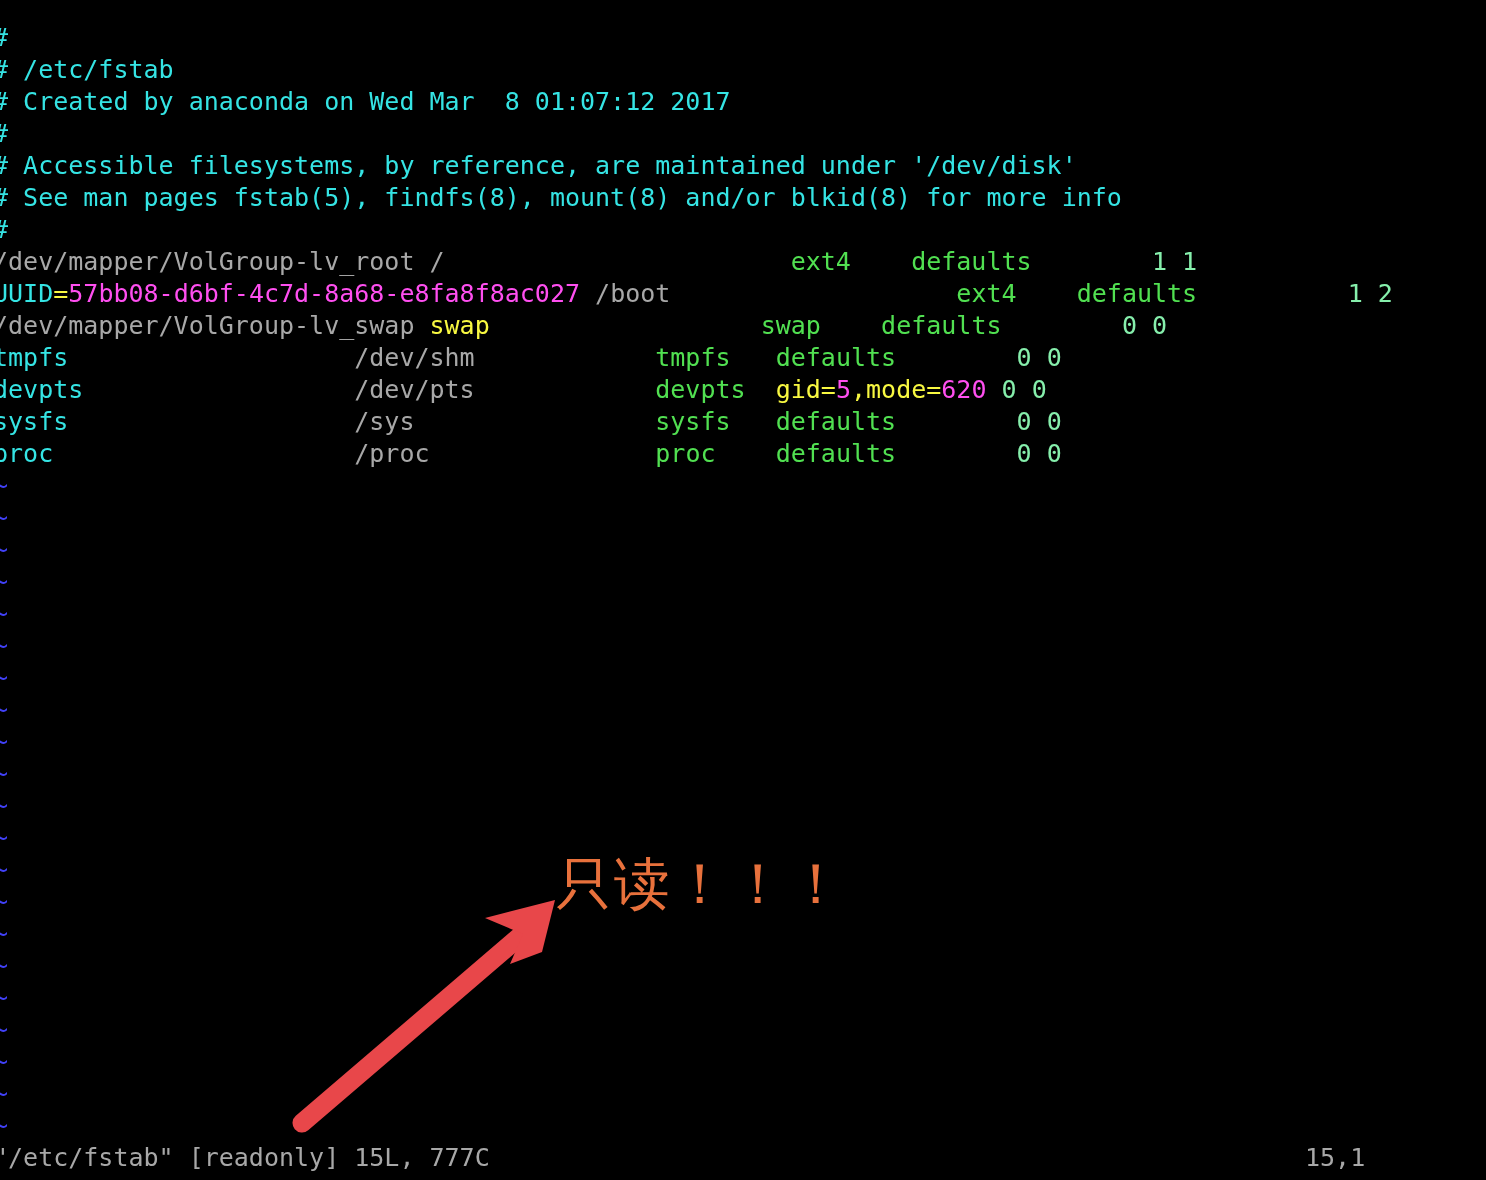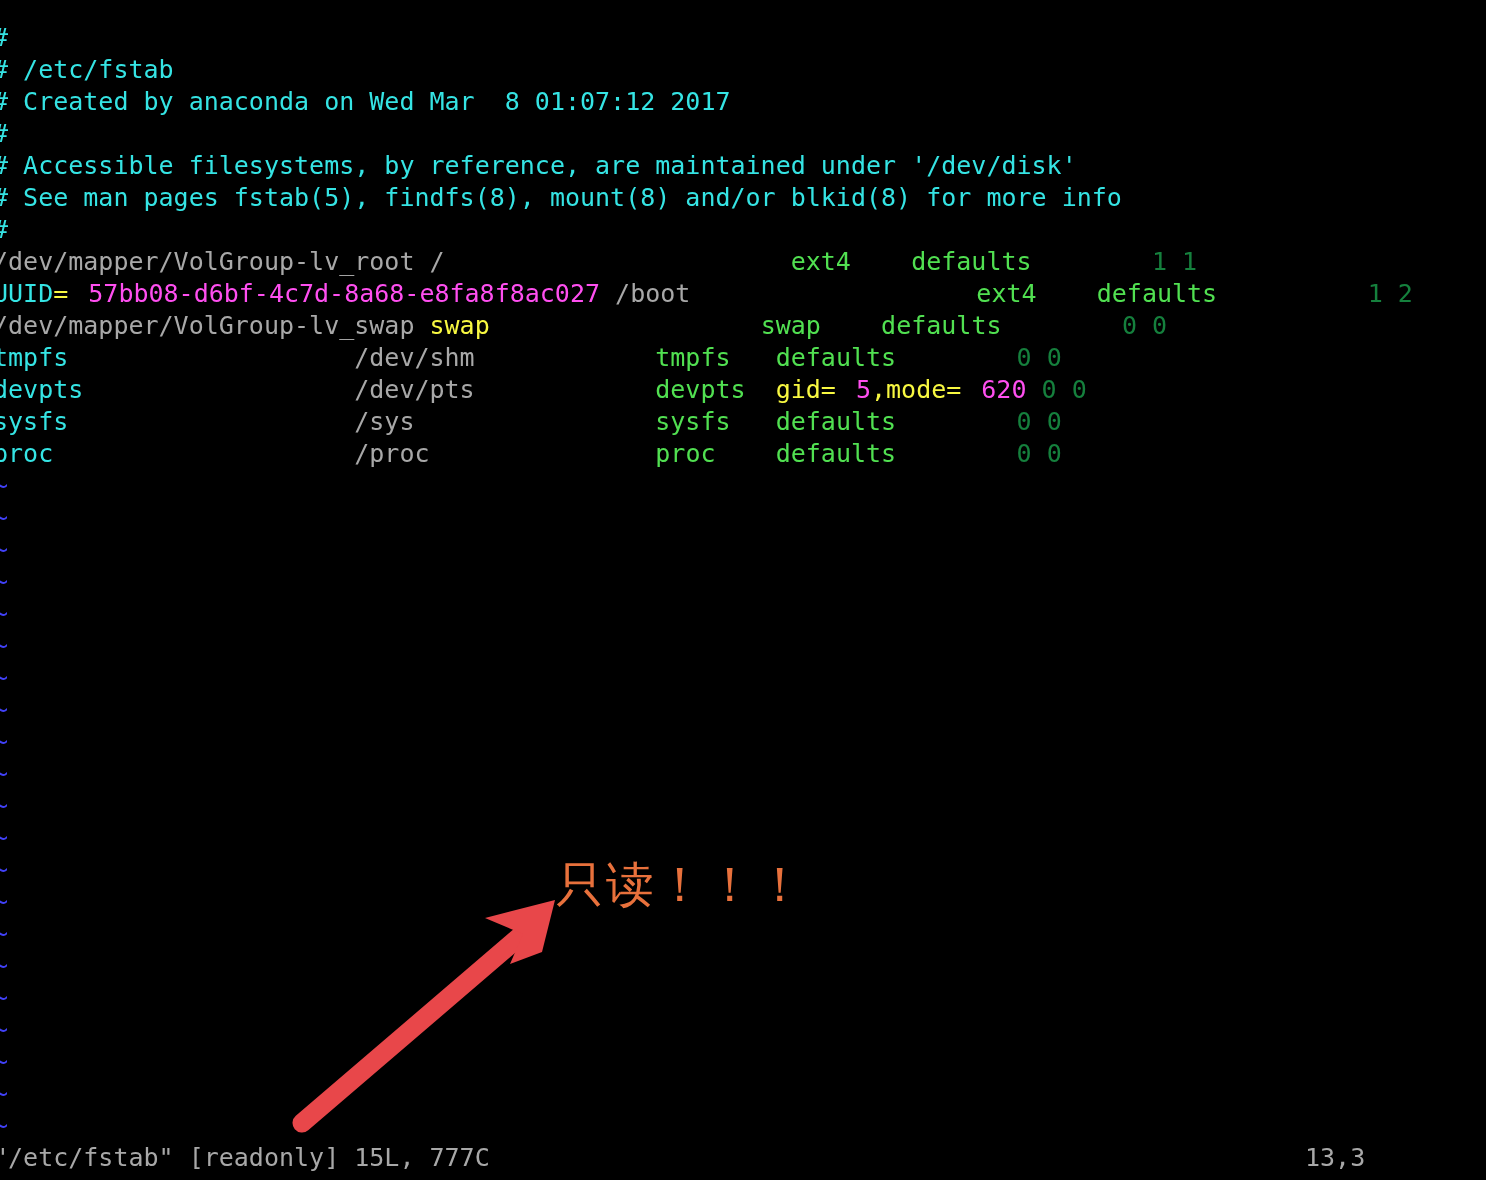--- a/index.html
+++ b/index.html
@@ -31,24 +31,24 @@
   }
   .line {
     height: 32px;
     white-space: pre;
   }
 
   
   .c-comment { color: #35e4e4; }     
   .c-device  { color: #a8a8a8; }     
   .c-keyword { color: #35e4e4; }     
-  .c-value   { color: #ff4ff0; margin-left: 20px; }     
+  .c-value   { color: #ff4ff0; }     
   .c-fstype  { color: #51e051; text-align: right; }     
   .c-opt     { color: #f8f841; }     
-  .c-num     { color: #15803d; }     
+  .c-num     { color: #86efac; }     
   .c-tilde   { color: #4141f8; }     
 
   
   #tildes {
     position: absolute;
     left: -7px;
     top: 470px;
     font-size: 25px;
     line-height: 32px;
     white-space: pre;
@@ -78,21 +78,21 @@
     white-space: pre;
     font-family: "DejaVu Sans Mono", "Liberation Mono", monospace;
   }
 
   
   #annotation-text {
     position: absolute;
     left: 556px;
     top: 855px;
     font-family: "DejaVu Sans", "Liberation Sans", sans-serif;
-    font-size: 48px;
+    font-size: 56px;
     line-height: 58px;
     color: #e8713c;
     white-space: pre;
     letter-spacing: 2px;
   }
   #annotation-arrow {
     position: absolute;
     left: 280px;
     top: 890px;
     width: 300px;
@@ -103,21 +103,21 @@
 </head>
 <body>
 
 <div id="screen">
 
   <div id="terminal"><div class="line"><span class="c-comment">#</span></div><div class="line"><span class="c-comment"># /etc/fstab</span></div><div class="line"><span class="c-comment"># Created by anaconda on Wed Mar  8 01:07:12 2017</span></div><div class="line"><span class="c-comment">#</span></div><div class="line"><span class="c-comment"># Accessible filesystems, by reference, are maintained under '/dev/disk'</span></div><div class="line"><span class="c-comment"># See man pages fstab(5), findfs(8), mount(8) and/or blkid(8) for more info</span></div><div class="line"><span class="c-comment">#</span></div><div class="line"><span class="c-device">/dev/mapper/VolGroup-lv_root /                       </span><span class="c-fstype">ext4</span><span class="c-device">    </span><span class="c-fstype">defaults</span><span class="c-device">        </span><span class="c-num">1 1</span></div><div class="line"><span class="c-keyword">UUID</span><span class="c-opt">=</span><span class="c-value">57bb08-d6bf-4c7d-8a68-e8fa8f8ac027</span><span class="c-device"> /boot                   </span><span class="c-fstype">ext4</span><span class="c-device">    </span><span class="c-fstype">defaults</span><span class="c-device">          </span><span class="c-num">1 2</span></div><div class="line"><span class="c-device">/dev/mapper/VolGroup-lv_swap </span><span class="c-opt">swap</span><span class="c-device">                  </span><span class="c-fstype">swap</span><span class="c-device">    </span><span class="c-fstype">defaults</span><span class="c-device">        </span><span class="c-num">0 0</span></div><div class="line"><span class="c-keyword">tmpfs</span><span class="c-device">                   /dev/shm            </span><span class="c-fstype">tmpfs</span><span class="c-device">   </span><span class="c-fstype">defaults</span><span class="c-device">        </span><span class="c-num">0 0</span></div><div class="line"><span class="c-keyword">devpts</span><span class="c-device">                  /dev/pts            </span><span class="c-fstype">devpts</span><span class="c-device">  </span><span class="c-opt">gid</span><span class="c-opt">=</span><span class="c-value">5</span><span class="c-opt">,</span><span class="c-opt">mode</span><span class="c-opt">=</span><span class="c-value">620</span><span class="c-device"> </span><span class="c-num">0 0</span></div><div class="line"><span class="c-keyword">sysfs</span><span class="c-device">                   /sys                </span><span class="c-fstype">sysfs</span><span class="c-device">   </span><span class="c-fstype">defaults</span><span class="c-device">        </span><span class="c-num">0 0</span></div><div class="line"><span class="c-keyword">proc</span><span class="c-device">                    /proc               </span><span class="c-fstype">proc</span><span class="c-device">    </span><span class="c-fstype">defaults</span><span class="c-device">        </span><span class="c-num">0 0</span></div></div>
 
   <div id="tildes"><div class="line c-tilde">~</div><div class="line c-tilde">~</div><div class="line c-tilde">~</div><div class="line c-tilde">~</div><div class="line c-tilde">~</div><div class="line c-tilde">~</div><div class="line c-tilde">~</div><div class="line c-tilde">~</div><div class="line c-tilde">~</div><div class="line c-tilde">~</div><div class="line c-tilde">~</div><div class="line c-tilde">~</div><div class="line c-tilde">~</div><div class="line c-tilde">~</div><div class="line c-tilde">~</div><div class="line c-tilde">~</div><div class="line c-tilde">~</div><div class="line c-tilde">~</div><div class="line c-tilde">~</div><div class="line c-tilde">~</div><div class="line c-tilde">~</div></div>
 
   <div id="statusline">"/etc/fstab" [readonly] 15L, 777C</div>
-  <div id="status-pos">13,3</div>
+  <div id="status-pos">15,1</div>
 
   <div id="annotation-text" style="color: rgb(232, 113, 60);">只读！！！</div>
 
   <svg id="annotation-arrow" viewBox="0 0 300 250" xmlns="http://www.w3.org/2000/svg">
     <g id="arrow-group">
 
       <line id="arrow-shaft" x1="22" y1="233" x2="252" y2="36" stroke-width="19" stroke-linecap="round" stroke="#e8474a"></line>
 
       <polygon id="arrow-head" points="275,10 205,28 243,44 230,74 262,62" fill="#e8474a"></polygon>
     </g>

